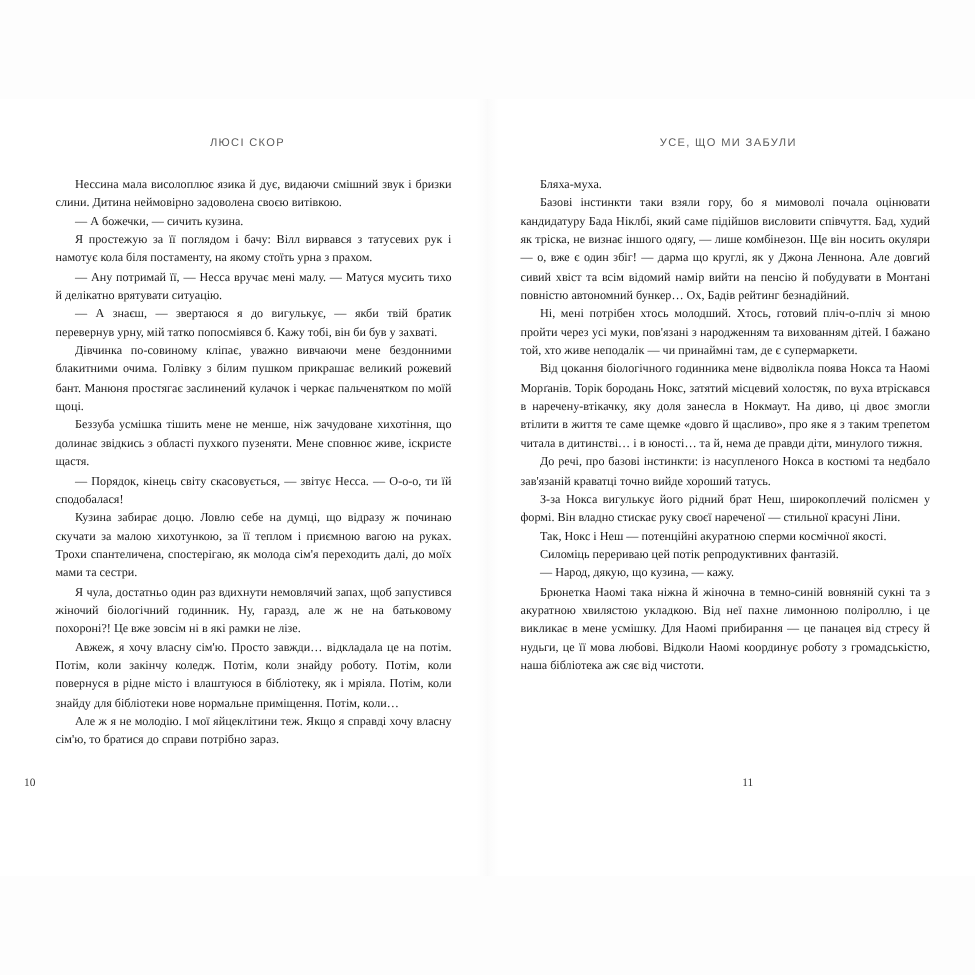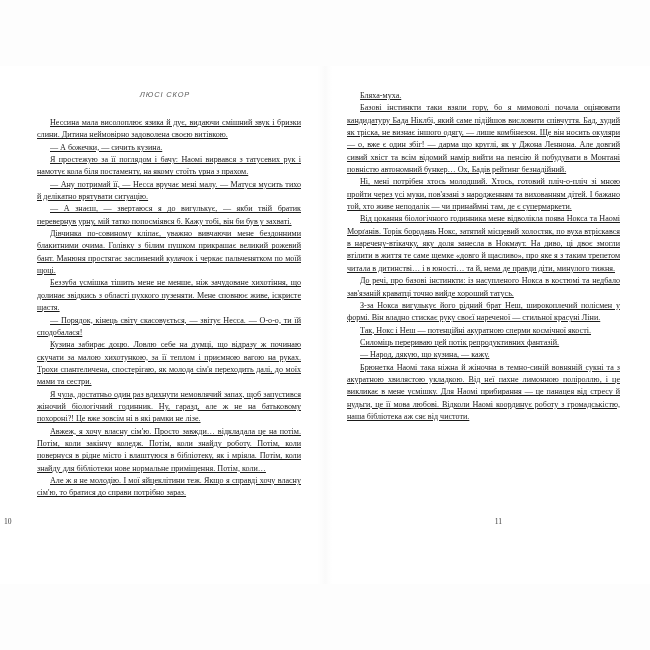--- a/index.html
+++ b/index.html
@@ -81,83 +81,82 @@
 
   
   .running-head {
     font-family: "Liberation Sans", "DejaVu Sans", sans-serif;
     font-size: 7.4px;
     letter-spacing: 0.9px;
     color: #5c5c5c;
     text-align: center;
     margin: 0 0 18px 0;
     white-space: nowrap;
-    font-style: italic;
   }
   .page-left .running-head { padding-right: 8px; }
   .page-right .running-head { padding-left: 4px; }
 
   
   .body-copy {
     font-size: 8.1px;
     line-height: 12.35px;
     color: #1a1a1a;
     text-align: justify;
     text-justify: inter-word;
     hyphens: manual;
-    text-decoration: underline;
     -webkit-hyphens: manual;
   }
   .body-copy p {
     margin: 0;
     text-indent: 13px;
   }
 
   
   .folio {
     position: absolute;
     bottom: 58px;
     font-family: "Liberation Serif", "DejaVu Serif", serif;
     font-size: 7.6px;
     color: #3a3a3a;
   }
-  .page-left .folio  { left: 4px; right: 24px; text-align: left; }
+  .page-left .folio  { left: 16px; right: 24px; text-align: left; }
   .page-right .folio { left: 22px; right: 0; text-align: center; }
 </style>
 </head>
 <body>
 
 <div class="photo">
 
   <div class="book">
     <div class="edge-top"></div>
     <div class="edge-bottom"></div>
 
     <div class="page page-left">
       <div class="running-head">ЛЮСІ СКОР</div>
 
       <div class="body-copy">
         <p>Нессина мала висолоплює язика й дує, видаючи смішний звук і бризки слини. Дитина неймовірно задоволена своєю витівкою.</p>
         <p>— А божечки, — сичить кузина.</p>
-        <p>Я простежую за її поглядом і бачу: Наомі вирвався з татусевих рук і намотує кола біля постаменту, на якому стоїть урна з прахом.</p>
+        <p>Я простежую за її поглядом і бачу: Вілл вирвався з татусевих рук і намотує кола біля постаменту, на якому стоїть урна з прахом.</p>
         <p>— Ану потримай її, — Несса вручає мені малу. — Матуся мусить тихо й делікатно врятувати ситуацію.</p>
         <p>— А знаєш, — звертаюся я до вигулькує, — якби твій братик перевернув урну, мій татко попосміявся б. Кажу тобі, він би був у захваті.</p>
         <p>Дівчинка по-совиному кліпає, уважно вивчаючи мене бездонними блакитними очима. Голівку з білим пушком прикрашає великий рожевий бант. Манюня простягає заслинений кулачок і черкає пальченятком по моїй щоці.</p>
         <p>Беззуба усмішка тішить мене не менше, ніж зачудоване хихотіння, що долинає звідкись з області пухкого пузеняти. Мене сповнює живе, іскристе щастя.</p>
         <p>— Порядок, кінець світу скасовується, — звітує Несса. — О-о-о, ти їй сподобалася!</p>
         <p>Кузина забирає доцю. Ловлю себе на думці, що відразу ж починаю скучати за малою хихотункою, за її теплом і приємною вагою на руках. Трохи спантеличена, спостерігаю, як молода сім'я переходить далі, до моїх мами та сестри.</p>
         <p>Я чула, достатньо один раз вдихнути немовлячий запах, щоб запустився жіночий біологічний годинник. Ну, гаразд, але ж не на батьковому похороні?! Це вже зовсім ні в які рамки не лізе.</p>
         <p>Авжеж, я хочу власну сім'ю. Просто завжди… відкладала це на потім. Потім, коли закінчу коледж. Потім, коли знайду роботу. Потім, коли повернуся в рідне місто і влаштуюся в бібліотеку, як і мріяла. Потім, коли знайду для бібліотеки нове нормальне приміщення. Потім, коли…</p>
         <p>Але ж я не молодію. І мої яйцеклітини теж. Якщо я справді хочу власну сім'ю, то братися до справи потрібно зараз.</p>
       </div>
 
       <div class="folio">10</div>
     </div>
 
     <div class="page page-right">
+      <div class="running-head">УСЕ, ЩО МИ ЗАБУЛИ</div>
 
       <div class="body-copy">
         <p>Бляха-муха.</p>
         <p>Базові інстинкти таки взяли гору, бо я мимоволі почала оцінювати кандидатуру Бада Ніклбі, який саме підійшов висловити співчуття. Бад, худий як тріска, не визнає іншого одягу, — лише комбінезон. Ще він носить окуляри — о, вже є один збіг! — дарма що круглі, як у Джона Леннона. Але довгий сивий хвіст та всім відомий намір вийти на пенсію й побудувати в Монтані повністю автономний бункер… Ох, Бадів рейтинг безнадійний.</p>
         <p>Ні, мені потрібен хтось молодший. Хтось, готовий пліч-о-пліч зі мною пройти через усі муки, пов'язані з народженням та вихованням дітей. І бажано той, хто живе неподалік — чи принаймні там, де є супермаркети.</p>
         <p>Від цокання біологічного годинника мене відволікла поява Нокса та Наомі Морґанів. Торік бородань Нокс, затятий місцевий холостяк, по вуха втріскався в наречену-втікачку, яку доля занесла в Нокмаут. На диво, ці двоє змогли втілити в життя те саме щемке «довго й щасливо», про яке я з таким трепетом читала в дитинстві… і в юності… та й, нема де правди діти, минулого тижня.</p>
         <p>До речі, про базові інстинкти: із насупленого Нокса в костюмі та недбало зав'язаній краватці точно вийде хороший татусь.</p>
         <p>З-за Нокса вигулькує його рідний брат Неш, широкоплечий полісмен у формі. Він владно стискає руку своєї нареченої — стильної красуні Ліни.</p>
         <p>Так, Нокс і Неш — потенційні акуратною сперми космічної якості.</p>
         <p>Силоміць перериваю цей потік репродуктивних фантазій.</p>

